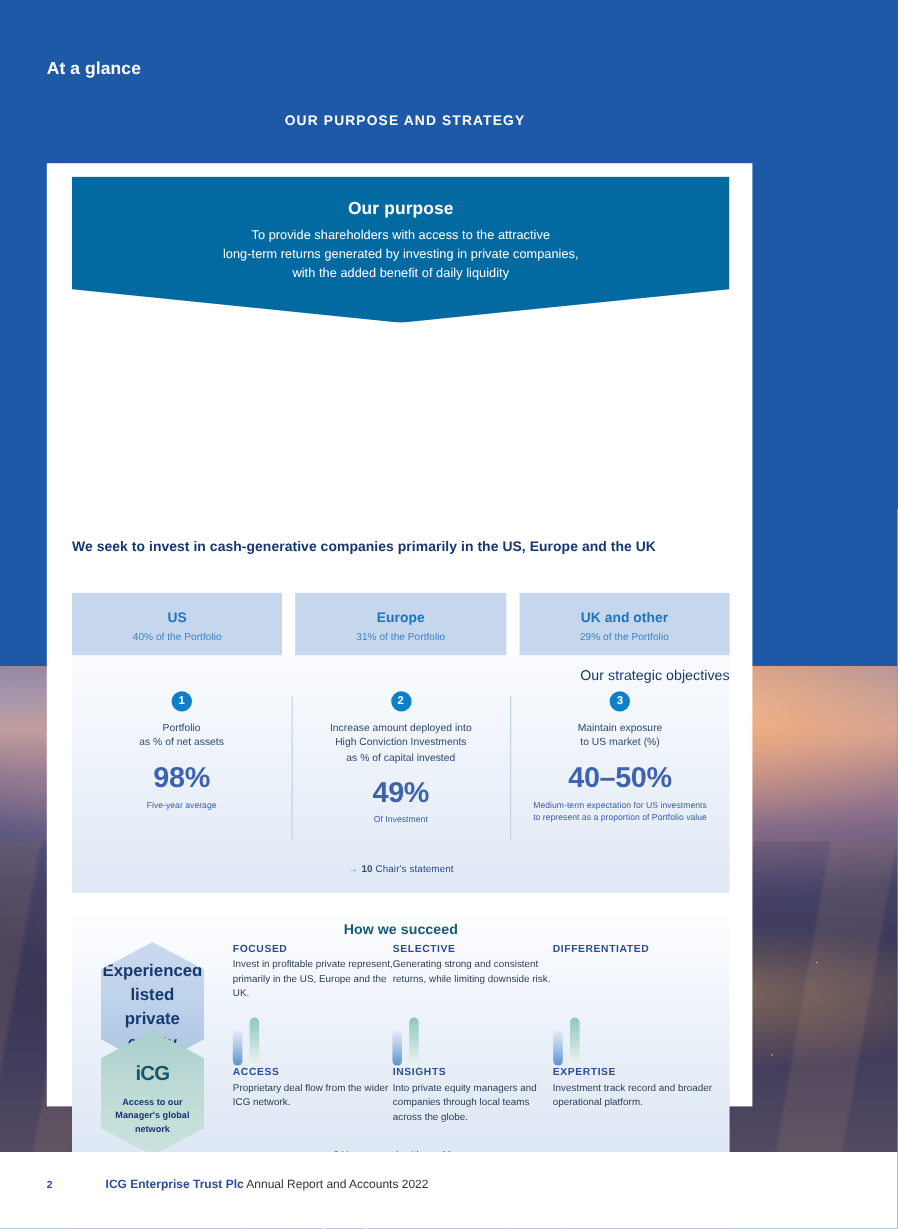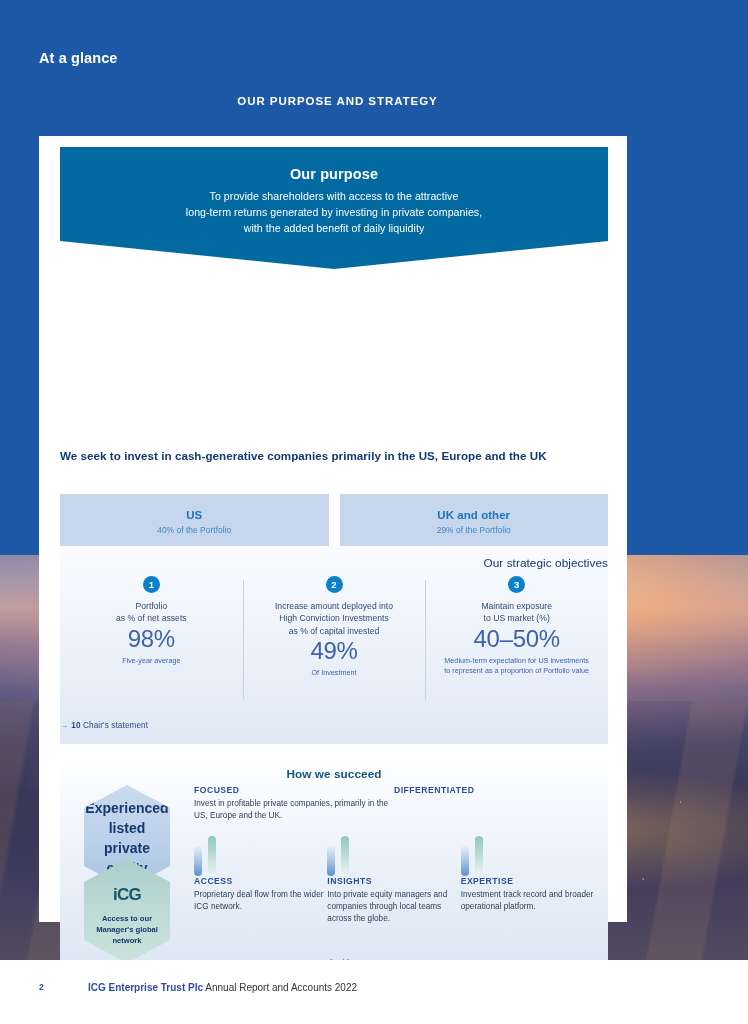--- a/index.html
+++ b/index.html
@@ -98,23 +98,23 @@
   
   .objectives{position:absolute;left:0;top:399px;width:548px;height:198px;
     background:linear-gradient(to bottom,#FAFCFE 0%,#EEF3FA 45%,#DFE8F5 100%);}
   .obj-title{text-align:right;padding-top:10px;font-size:11.8px;font-weight:normal;color:#15386E;letter-spacing:.05px;}
   .obj-cols{display:flex;margin-top:6px;height:134px;}
   .obj-col{flex:1;text-align:center;position:relative;padding:0 8px;box-sizing:border-box;}
   .obj-col + .obj-col:before{content:"";position:absolute;left:0;top:4px;bottom:10px;width:1px;background:#C4D3E6;}
   .badge{width:17px;height:17px;border-radius:50%;background:#0B80C8;color:#fff;font-size:9.5px;
     font-weight:bold;line-height:17px;margin:0 auto 7px;}
   .obj-desc{font-size:8.6px;line-height:1.44;color:#2D4A73;letter-spacing:.02px;}
-  .obj-val{font-size:24px;font-weight:normal;color:#3E62AE;letter-spacing:-.3px;}
+  .obj-val{font-size:24px;font-weight:bold;color:#3E62AE;letter-spacing:-.3px;margin-top:10px;}
   .obj-cap{font-size:7.2px;line-height:1.38;color:#3E62AE;margin-top:3px;letter-spacing:.02px;}
-  .link-obj{position:absolute;left:0;bottom:12px;width:548px;color:#2C4C82;}
+  .link-obj{position:absolute;left:0;bottom:12px;width:548px;text-align:center;color:#2C4C82;}
   .link-obj .arw{color:#1E90D8;}
 
   
   .succeed{position:absolute;left:0;top:608px;width:548px;height:225px;
     background:linear-gradient(to bottom,#FFFFFF 0%,#F2F6FC 30%,#E3EBF6 72%,#DCE6F4 100%);}
   .succeed-title{text-align:center;padding-top:12px;font-size:11.8px;font-weight:bold;color:#15587B;letter-spacing:.05px;}
 
   .hex-stack{position:absolute;left:24px;top:30px;width:86px;height:178px;}
   .hex{position:absolute;left:0;width:86px;height:104px;
     clip-path:polygon(50% 0,100% 22%,100% 78%,50% 100%,0 78%,0 22%);
@@ -184,20 +184,24 @@
     </div>
 
     <div class="seek">We seek to invest in cash-generative companies primarily in the US, Europe and the UK</div>
 
     <div class="regions">
       <div class="region">
         <div class="rname">US</div>
         <div class="rsub">40% of the Portfolio</div>
       </div>
       <div class="region">
+        <div class="rname">Europe</div>
+        <div class="rsub">31% of the Portfolio</div>
+      </div>
+      <div class="region">
         <div class="rname">UK and other</div>
         <div class="rsub">29% of the Portfolio</div>
       </div>
     </div>
 
     <div class="objectives">
       <div class="obj-title">Our strategic objectives</div>
       <div class="obj-cols">
 
         <div class="obj-col">
@@ -253,21 +257,25 @@
 Manager's global
 network</div>
         </div>
       </div>
 
       <div class="pillars">
 
         <div class="prow">
           <div class="pcol">
             <div class="ptitle">FOCUSED</div>
-            <div class="ptext">Invest in profitable private companies, primarily in the US, Europe and the UK.</div>
+            <div class="ptext">Invest in profitable private represent, primarily in the US, Europe and the UK.</div>
+          </div>
+          <div class="pcol">
+            <div class="ptitle">SELECTIVE</div>
+            <div class="ptext">Generating strong and consistent returns, while limiting downside risk.</div>
           </div>
           <div class="pcol">
             <div class="ptitle">DIFFERENTIATED</div>
           </div>
         </div>
 
         <div class="prow">
           <div class="pcol">
             <div class="bars">
               <div class="bar bar-blue"></div>

